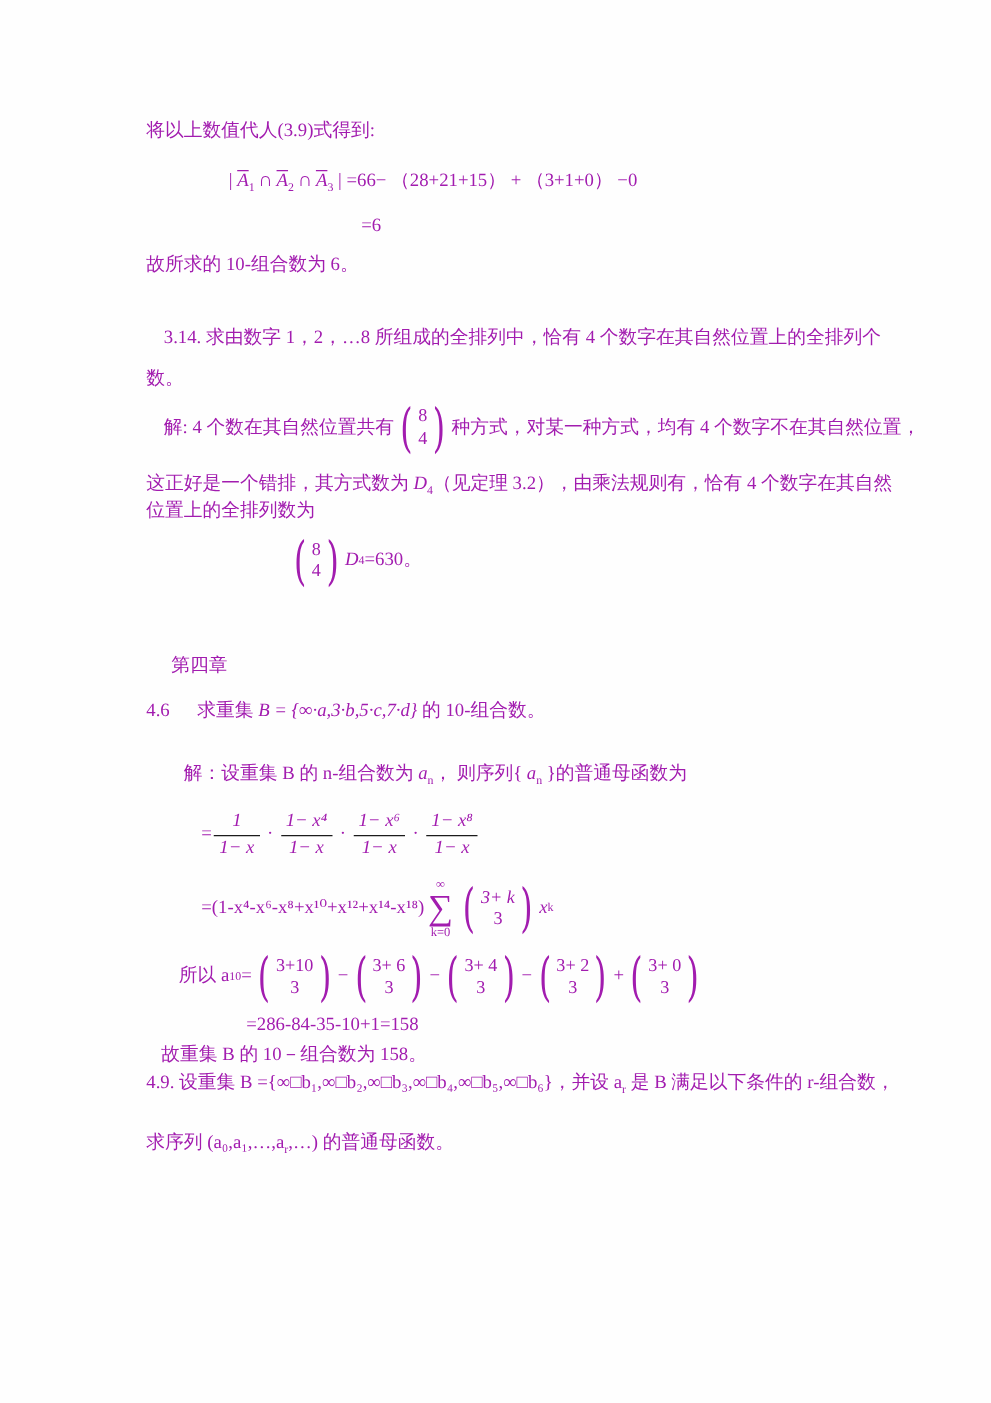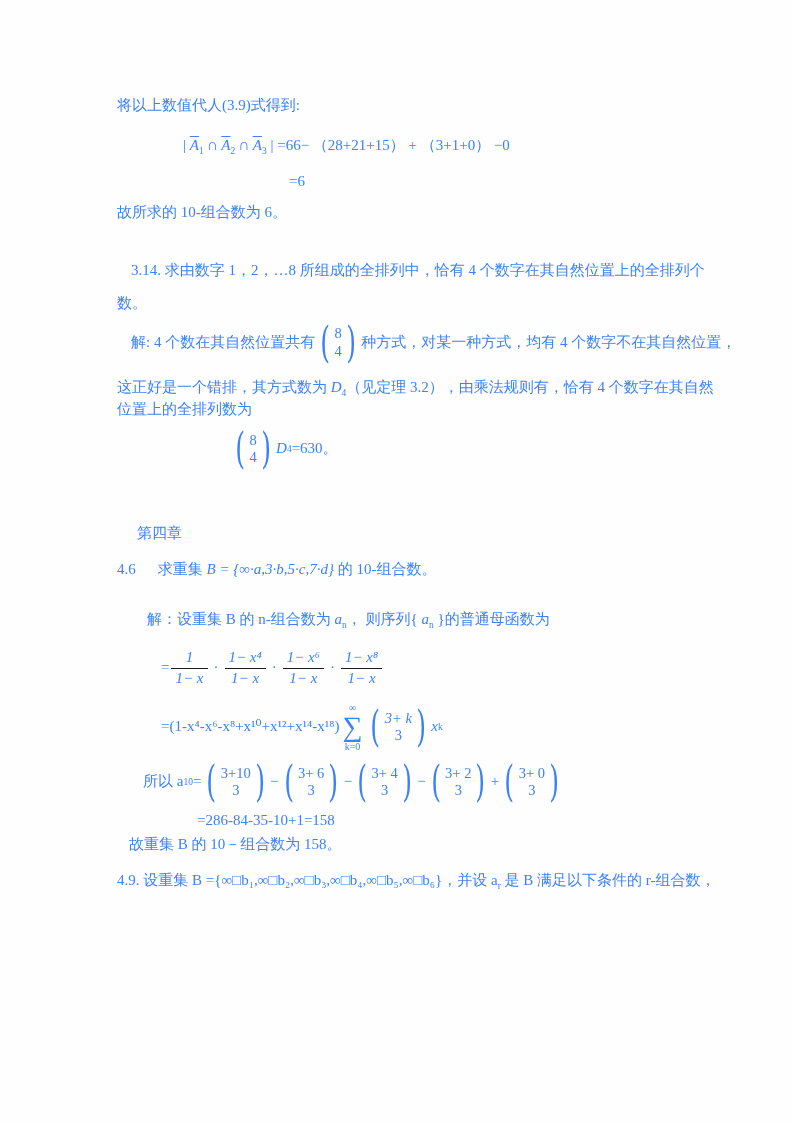--- a/index.html
+++ b/index.html
@@ -4,21 +4,21 @@
 <style>
   html,body{margin:0;padding:0;background:#ffffff;}
   .page{
     position:relative;
     width:793px;height:1122px;
     box-sizing:border-box;
     background:#fefefe;
     padding:95px 90px 0 117px;
     overflow:hidden;
     font-family:"Liberation Serif","DejaVu Serif",serif;
-    color:#3b82f6;
+    color:#a21caf;
     font-size:15px;
     line-height:1.45;
   }
   .ln{white-space:nowrap;}
   .row{display:flex;align-items:center;white-space:nowrap;}
   .mi{font-style:italic;}
   sub{font-size:9.5px;line-height:0;}
   sup{font-size:9.5px;line-height:0;}
   .ovl{text-decoration:overline;font-style:italic;}
   .cap{font-size:16px;padding:0 3px;}
@@ -187,18 +187,21 @@
           <span>3+ 0</span>
           <span>3</span>
         </span>
         <span class="bp">)</span>
       </span>
   </div>
 
   <div class="ln" style="margin:6px 0 0 80px;">=286-84-35-10+1=158</div>
   <div class="ln" style="margin:2px 0 0 12px;">故重集 B 的 10－组合数为 158。</div>
 
-  <div class="ln" style="margin-top:14px;">
+  <div class="ln" style="">
     <span>4.9. 设重集 B ={∞□b₁,∞□b₂,∞□b₃,∞□b₄,∞□b₅,∞□b₆}，并设 a</span><sub>r</sub><span> 是 B 满足以下条件的 r-组合数，</span>
   </div>
+  <div class="ln" style="margin-top:26px;">
+    <span>求序列 (a₀,a₁,…,a</span><sub>r</sub><span>,…) 的普通母函数。</span>
+  </div>
 
 
 </div>
 
 </body></html>

